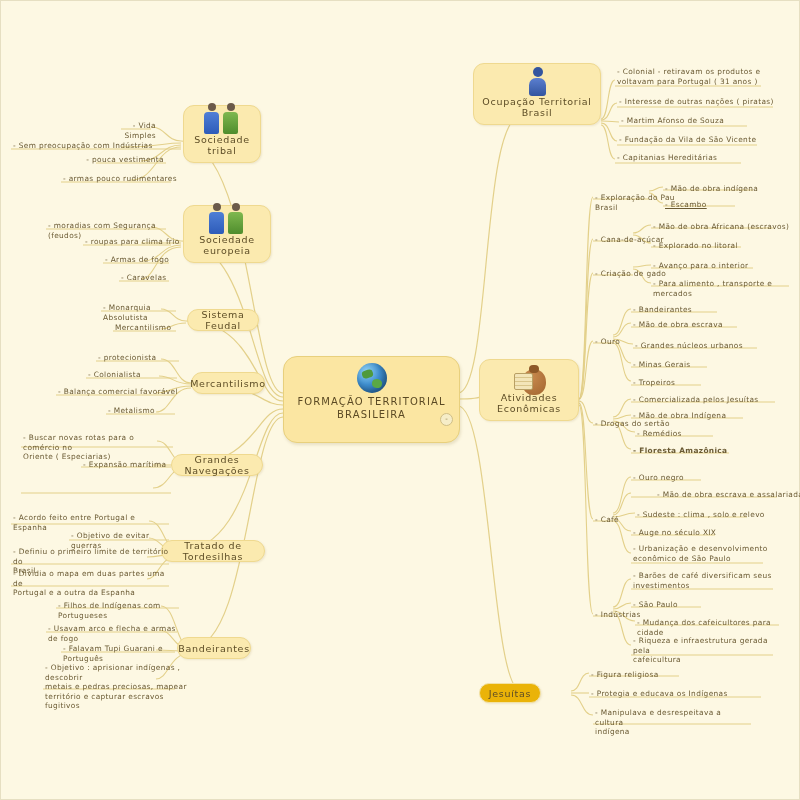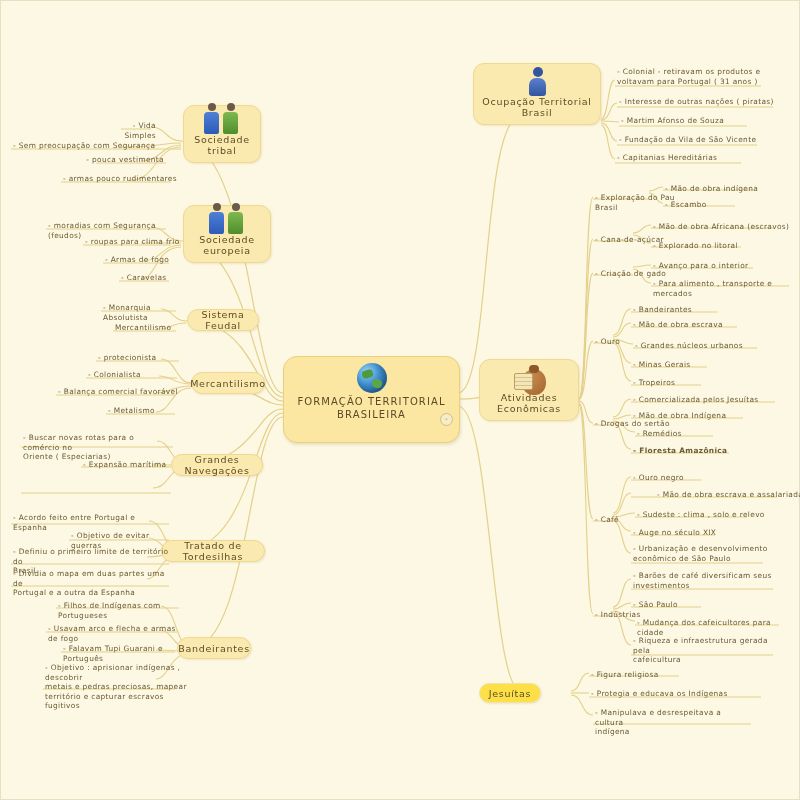--- a/index.html
+++ b/index.html
@@ -51,21 +51,21 @@
     color:#5d4d26;
     font-size:9.5px;
     letter-spacing:.7px;
     display:flex;align-items:center;justify-content:center;
     text-align:center;
     box-sizing:border-box;
     padding:2px 6px;
   }
   .topic.with-icon{flex-direction:column;justify-content:flex-start;padding-top:5px;}
   .topic.with-icon .tlabel{margin-top:auto;margin-bottom:4px;}
-  .topic.soft{background:#fde047;border-color:#f2e2a6;}
+  .topic.soft{background:#eab308;border-color:#f2e2a6;}
 
   
   .leaf{
     position:absolute;
     color:#6a5a33;
     font-size:7.4px;
     letter-spacing:.35px;
     line-height:9.5px;
     white-space:pre-line;
     text-align:left;
@@ -240,21 +240,21 @@
           <div class="body"></div>
         </div>
       <div class="person green" style="left:21px;">
           <div class="head"></div>
           <div class="body"></div>
         </div>
     </div>
     <div class="tlabel">Sociedade tribal</div>
   </div>
   <div class="leaf right-align" style="left:100px;top:120px;width:55px;">- Vida Simples</div>
-  <div class="leaf" style="left:12px;top:140px;width:170px;">- Sem preocupação com Segurança</div>
+  <div class="leaf" style="left:12px;top:140px;width:170px;">- Sem preocupação com Indústrias</div>
   <div class="leaf right-align" style="left:85px;top:154px;width:78px;">- pouca vestimenta</div>
   <div class="leaf" style="left:62px;top:173px;width:115px;">- armas pouco rudimentares</div>
 
   <div class="topic with-icon" style="left:182px;top:204px;width:88px;height:58px;">
     <div class="people-ico">
       <div class="person blue" style="left:2px;">
           <div class="head"></div>
           <div class="body"></div>
         </div>
       <div class="person green" style="left:21px;">
@@ -330,21 +330,21 @@
     <div class="bag-ico">
       <div class="bag"></div>
         <div class="bag-neck"></div>
         <div class="coins"></div>
     </div>
     <div class="tlabel">Atividades Econômicas</div>
   </div>
 
   <div class="leaf" style="left:594px;top:192px;width:100px;">- Exploração do Pau Brasil</div>
   <div class="leaf" style="left:664px;top:183px;width:130px;">- Mão de obra indígena</div>
-  <div class="leaf" style="left:664px;top:199px;width:120px;">- Escambo</div>
+  <div class="leaf" style="left:664px;top:199px;width:120px;text-decoration:underline;">- Escambo</div>
 
   <div class="leaf" style="left:594px;top:234px;width:90px;">- Cana-de-açúcar</div>
   <div class="leaf" style="left:652px;top:221px;width:146px;">- Mão de obra Africana (escravos)</div>
   <div class="leaf" style="left:652px;top:240px;width:130px;">- Explorado no litoral</div>
 
   <div class="leaf" style="left:594px;top:268px;width:90px;">- Criação de gado</div>
   <div class="leaf" style="left:652px;top:260px;width:135px;">- Avanço para o interior</div>
   <div class="leaf" style="left:652px;top:278px;width:148px;">- Para alimento , transporte e mercados</div>
 
   <div class="leaf" style="left:594px;top:336px;width:60px;">- Ouro</div>

